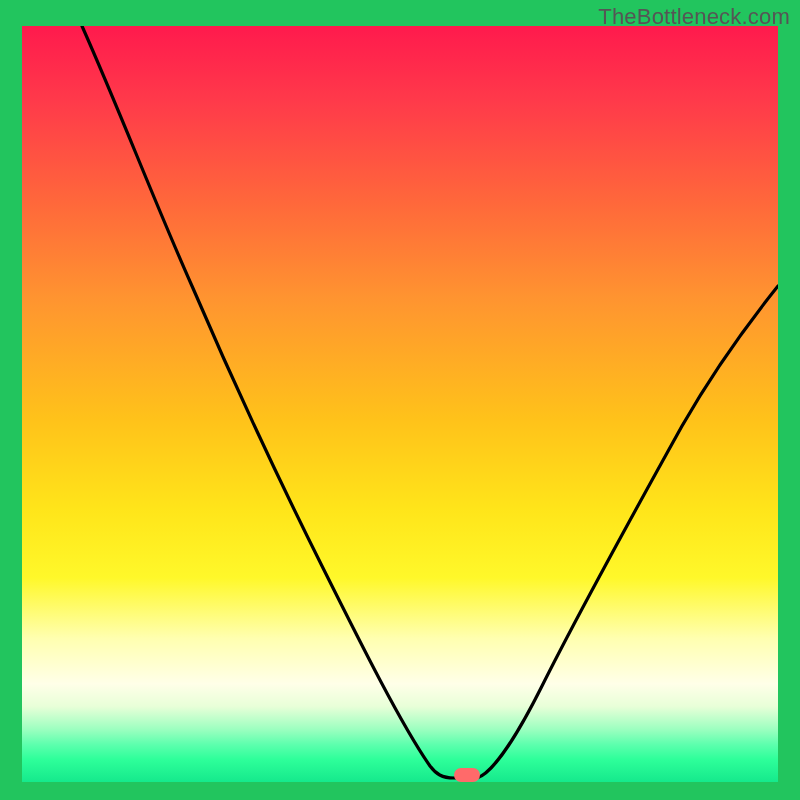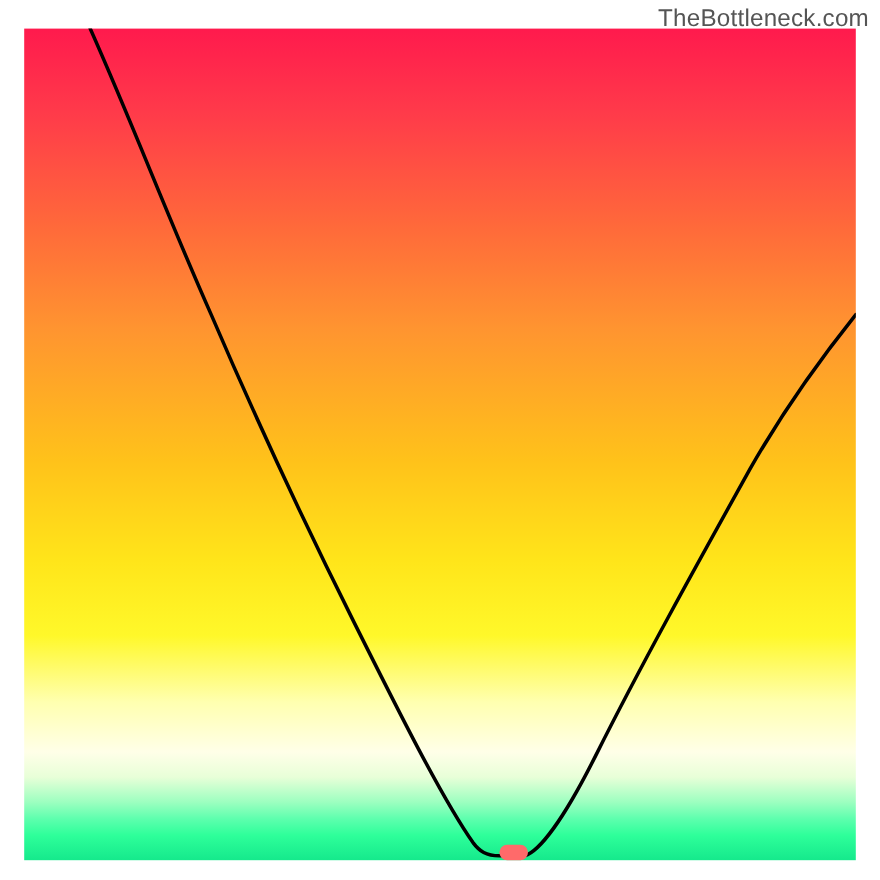--- a/index.html
+++ b/index.html
@@ -8,21 +8,21 @@
     width: 800px;
     height: 800px;
     background: #000;
     overflow: hidden;
     font-family: Arial, Helvetica, sans-serif;
   }
   .frame {
     position: relative;
     width: 800px;
     height: 800px;
-    background: #ffffff;
+    background: #22c55e;
   }
   .watermark {
     position: absolute;
     top: 4px;
     right: 10px;
     color: #555;
     font-size: 22px;
     font-weight: 500;
     z-index: 5;
     letter-spacing: 0.2px;

